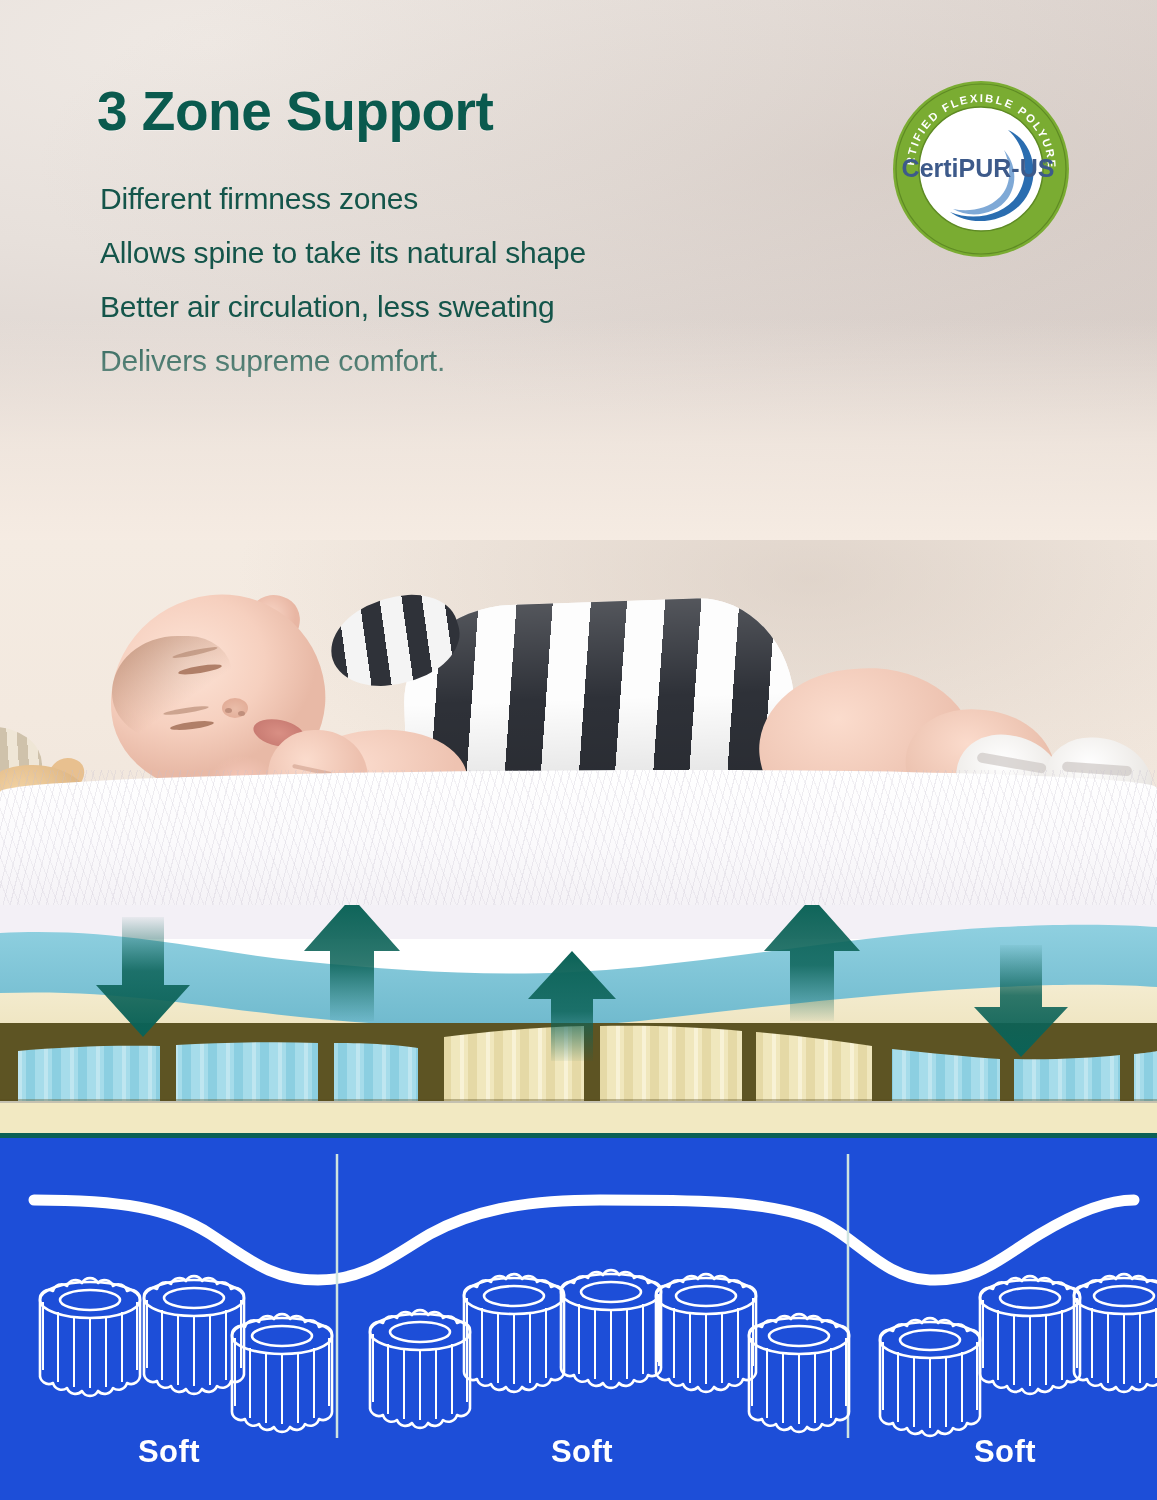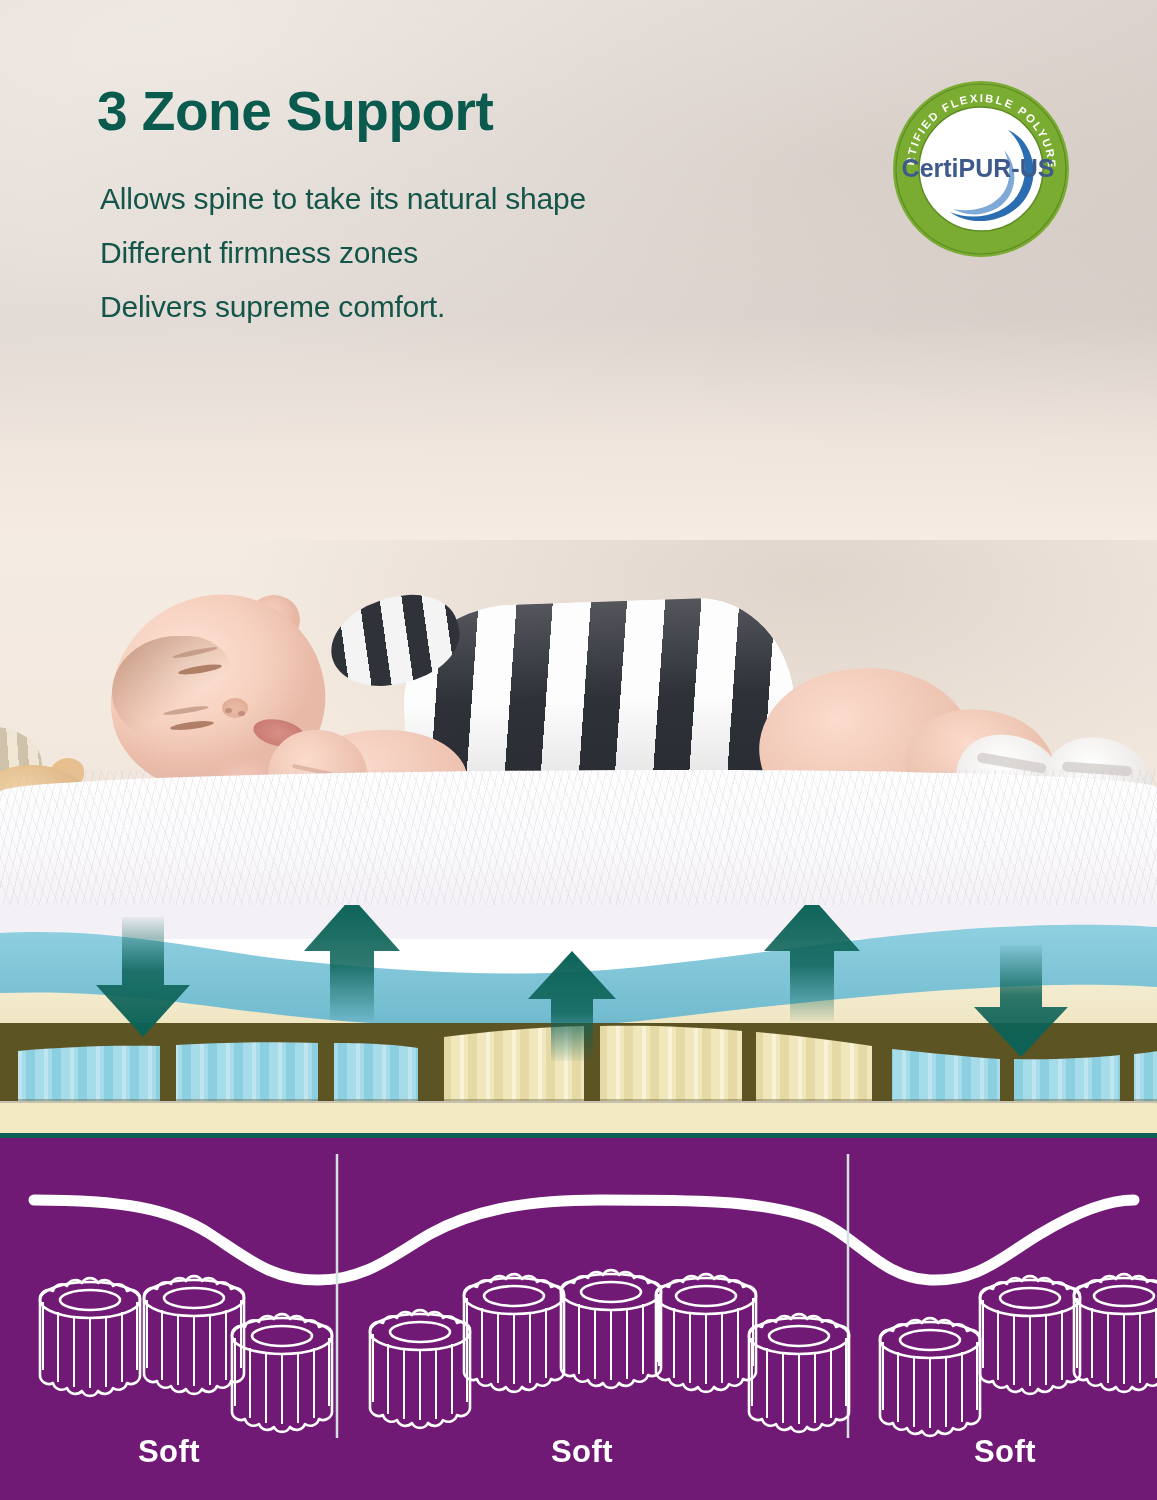--- a/index.html
+++ b/index.html
@@ -179,21 +179,21 @@
     border-radius:44%;
   }
 
   
   .foam{position:absolute;left:0;top:905px;width:1157px;height:235px;overflow:hidden;}
   .foam svg{display:block;}
 
   
   .zones{
     position:absolute;left:0;top:1138px;width:1157px;height:362px;
-    background:#701a75;
+    background:#1d4ed8;
   }
   .zones svg{display:block;}
   .zone-label{
     position:absolute;bottom:30px;color:#ffffff;font-size:31px;font-weight:bold;
     letter-spacing:.4px;
   }
   .zone-label.l1{left:138px;}
   .zone-label.l2{left:551px;}
   .zone-label.l3{left:974px;}
 </style>
@@ -201,22 +201,23 @@
 <body>
 
 <div class="page">
 
   <div class="hero">
     <div class="hero-vignette"></div>
 
     <div class="title">3 Zone Support</div>
 
     <div class="bullets">
+      <div class="bullet">Different firmness zones</div>
       <div class="bullet">Allows spine to take its natural shape</div>
-      <div class="bullet">Different firmness zones</div>
+      <div class="bullet">Better air circulation, less sweating</div>
       <div class="bullet">Delivers supreme comfort.</div>
     </div>
 
     <div class="badge">
       <svg viewBox="0 0 182 182" xmlns="http://www.w3.org/2000/svg">
         <defs>
           <path id="arcTop" d="M 24,91 A 67,67 0 0 1 158,91" fill="none"></path>
           <path id="arcBot" d="M 32,91 A 59,59 0 0 0 150,91" fill="none"></path>
         </defs>
         <circle cx="91" cy="91" r="88" fill="#7aac32"></circle>

